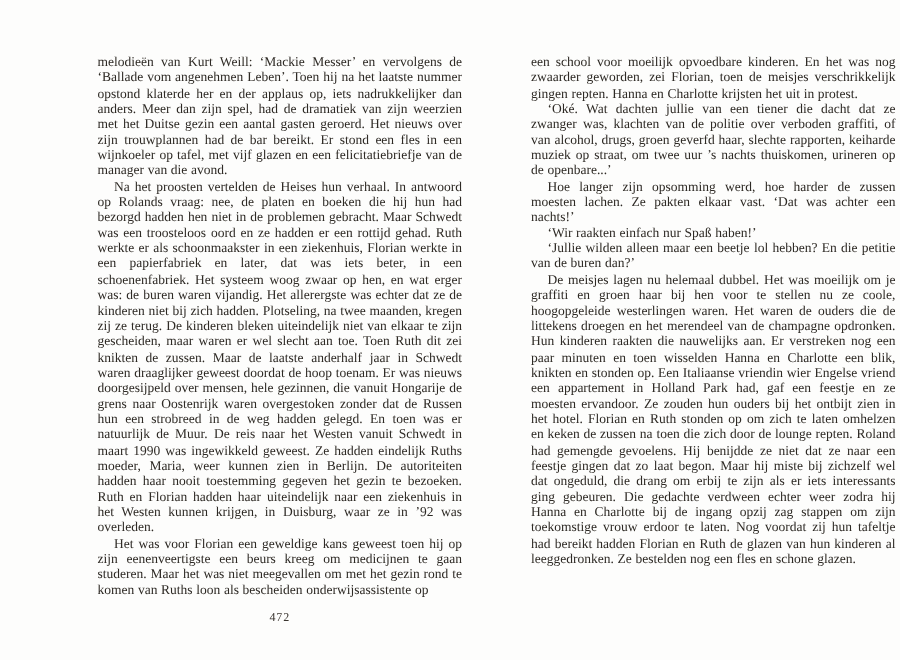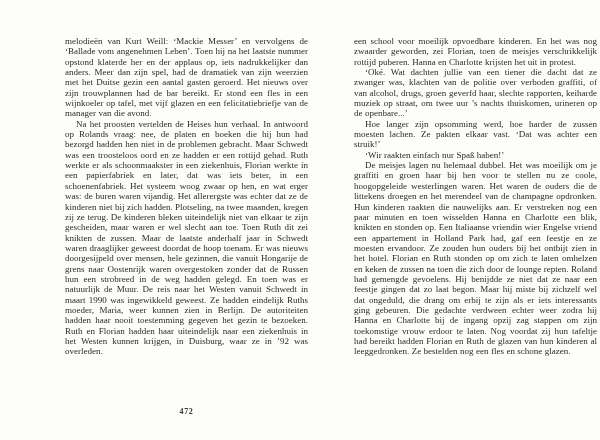--- a/index.html
+++ b/index.html
@@ -37,39 +37,40 @@
   .text-block p.no-indent { text-indent: 0; }
   .folio {
     position: absolute;
     top: 371px;
     left: 0;
     width: 100%;
     text-align: center;
     font-size: 8px;
     letter-spacing: 0.6px;
     color: #3a352f;
-    font-weight: bold;
   }
 </style>
 </head>
 <body>
 
 <div class="spread">
 
   <div class="page left">
     <div class="text-block">
       <p class="no-indent">melodieën van Kurt Weill: ‘Mackie Messer’ en vervolgens de ‘Ballade vom angenehmen Leben’. Toen hij na het laatste nummer opstond klaterde her en der applaus op, iets nadrukkelijker dan anders. Meer dan zijn spel, had de dramatiek van zijn weerzien met het Duitse gezin een aantal gasten geroerd. Het nieuws over zijn trouwplannen had de bar bereikt. Er stond een fles in een wijnkoeler op tafel, met vijf glazen en een felicitatiebriefje van de manager van die avond.</p>
       <p>Na het proosten vertelden de Heises hun verhaal. In antwoord op Rolands vraag: nee, de platen en boeken die hij hun had bezorgd hadden hen niet in de problemen gebracht. Maar Schwedt was een troosteloos oord en ze hadden er een rottijd gehad. Ruth werkte er als schoonmaakster in een ziekenhuis, Florian werkte in een papierfabriek en later, dat was iets beter, in een schoenenfabriek. Het systeem woog zwaar op hen, en wat erger was: de buren waren vijandig. Het allerergste was echter dat ze de kinderen niet bij zich hadden. Plotseling, na twee maanden, kregen zij ze terug. De kinderen bleken uiteindelijk niet van elkaar te zijn gescheiden, maar waren er wel slecht aan toe. Toen Ruth dit zei knikten de zussen. Maar de laatste anderhalf jaar in Schwedt waren draaglijker geweest doordat de hoop toenam. Er was nieuws doorgesijpeld over mensen, hele gezinnen, die vanuit Hongarije de grens naar Oostenrijk waren overgestoken zonder dat de Russen hun een strobreed in de weg hadden gelegd. En toen was er natuurlijk de Muur. De reis naar het Westen vanuit Schwedt in maart 1990 was ingewikkeld geweest. Ze hadden eindelijk Ruths moeder, Maria, weer kunnen zien in Berlijn. De autoriteiten hadden haar nooit toestemming gegeven het gezin te bezoeken. Ruth en Florian hadden haar uiteindelijk naar een ziekenhuis in het Westen kunnen krijgen, in Duisburg, waar ze in ’92 was overleden.</p>
+      <p>Het was voor Florian een geweldige kans geweest toen hij op zijn eenenveertigste een beurs kreeg om medicijnen te gaan studeren. Maar het was niet meegevallen om met het gezin rond te komen van Ruths loon als bescheiden onderwijsassistente op</p>
     </div>
     <div class="folio">472</div>
   </div>
 
   <div class="page right">
     <div class="text-block">
-      <p class="no-indent">een school voor moeilijk opvoedbare kinderen. En het was nog zwaarder geworden, zei Florian, toen de meisjes verschrikkelijk rottijd puberen. Hanna en Charlotte krijsten het uit in protest.</p>
+      <p class="no-indent">een school voor moeilijk opvoedbare kinderen. En het was nog zwaarder geworden, zei Florian, toen de meisjes verschrikkelijk gingen repten. Hanna en Charlotte krijsten het uit in protest.</p>
       <p>‘Oké. Wat dachten jullie van een tiener die dacht dat ze zwanger was, klachten van de politie over verboden graffiti, of van alcohol, drugs, groen geverfd haar, slechte rapporten, keiharde muziek op straat, om twee uur ’s nachts thuiskomen, urineren op de openbare...’</p>
-      <p>Hoe langer zijn opsomming werd, hoe harder de zussen moesten lachen. Ze pakten elkaar vast. ‘Dat was achter een struik!’</p>
+      <p>Hoe langer zijn opsomming werd, hoe harder de zussen moesten lachen. Ze pakten elkaar vast. ‘Dat was achter een nachts!’</p>
       <p>‘Wir raakten einfach nur Spaß haben!’</p>
+      <p>‘Jullie wilden alleen maar een beetje lol hebben? En die petitie van de buren dan?’</p>
       <p>De meisjes lagen nu helemaal dubbel. Het was moeilijk om je graffiti en groen haar bij hen voor te stellen nu ze coole, hoogopgeleide westerlingen waren. Het waren de ouders die de littekens droegen en het merendeel van de champagne opdronken. Hun kinderen raakten die nauwelijks aan. Er verstreken nog een paar minuten en toen wisselden Hanna en Charlotte een blik, knikten en stonden op. Een Italiaanse vriendin wier Engelse vriend een appartement in Holland Park had, gaf een feestje en ze moesten ervandoor. Ze zouden hun ouders bij het ontbijt zien in het hotel. Florian en Ruth stonden op om zich te laten omhelzen en keken de zussen na toen die zich door de lounge repten. Roland had gemengde gevoelens. Hij benijdde ze niet dat ze naar een feestje gingen dat zo laat begon. Maar hij miste bij zichzelf wel dat ongeduld, die drang om erbij te zijn als er iets interessants ging gebeuren. Die gedachte verdween echter weer zodra hij Hanna en Charlotte bij de ingang opzij zag stappen om zijn toekomstige vrouw erdoor te laten. Nog voordat zij hun tafeltje had bereikt hadden Florian en Ruth de glazen van hun kinderen al leeggedronken. Ze bestelden nog een fles en schone glazen.</p>
     </div>
   </div>
 
 </div>
 
 </body></html>

